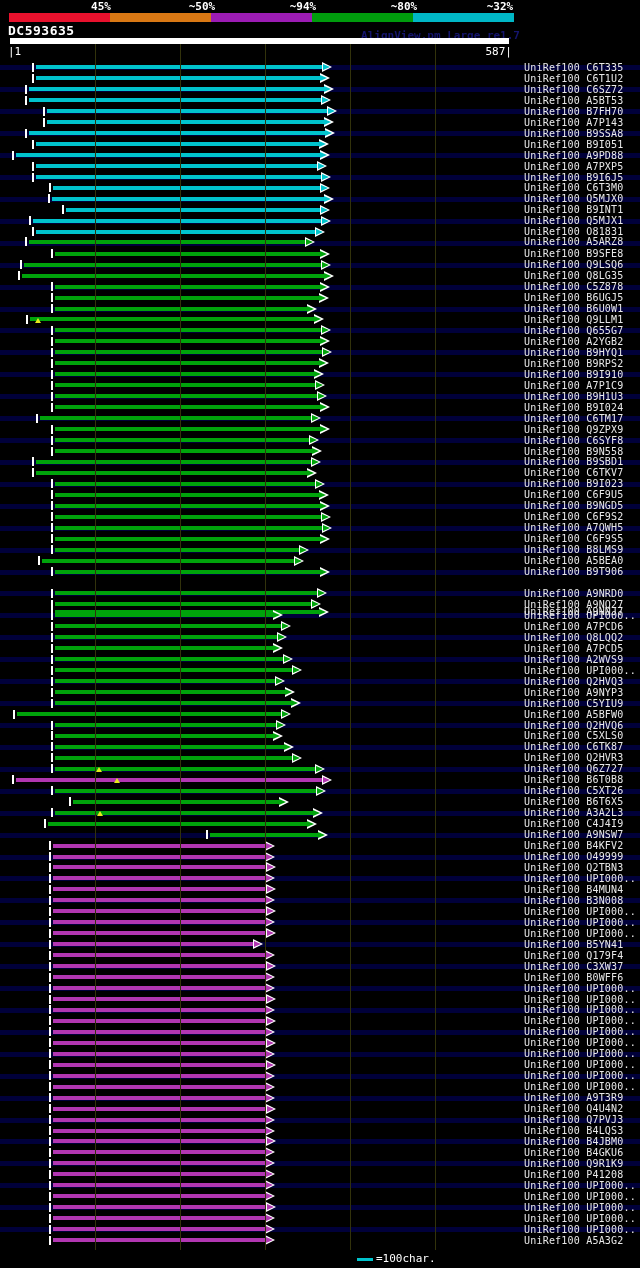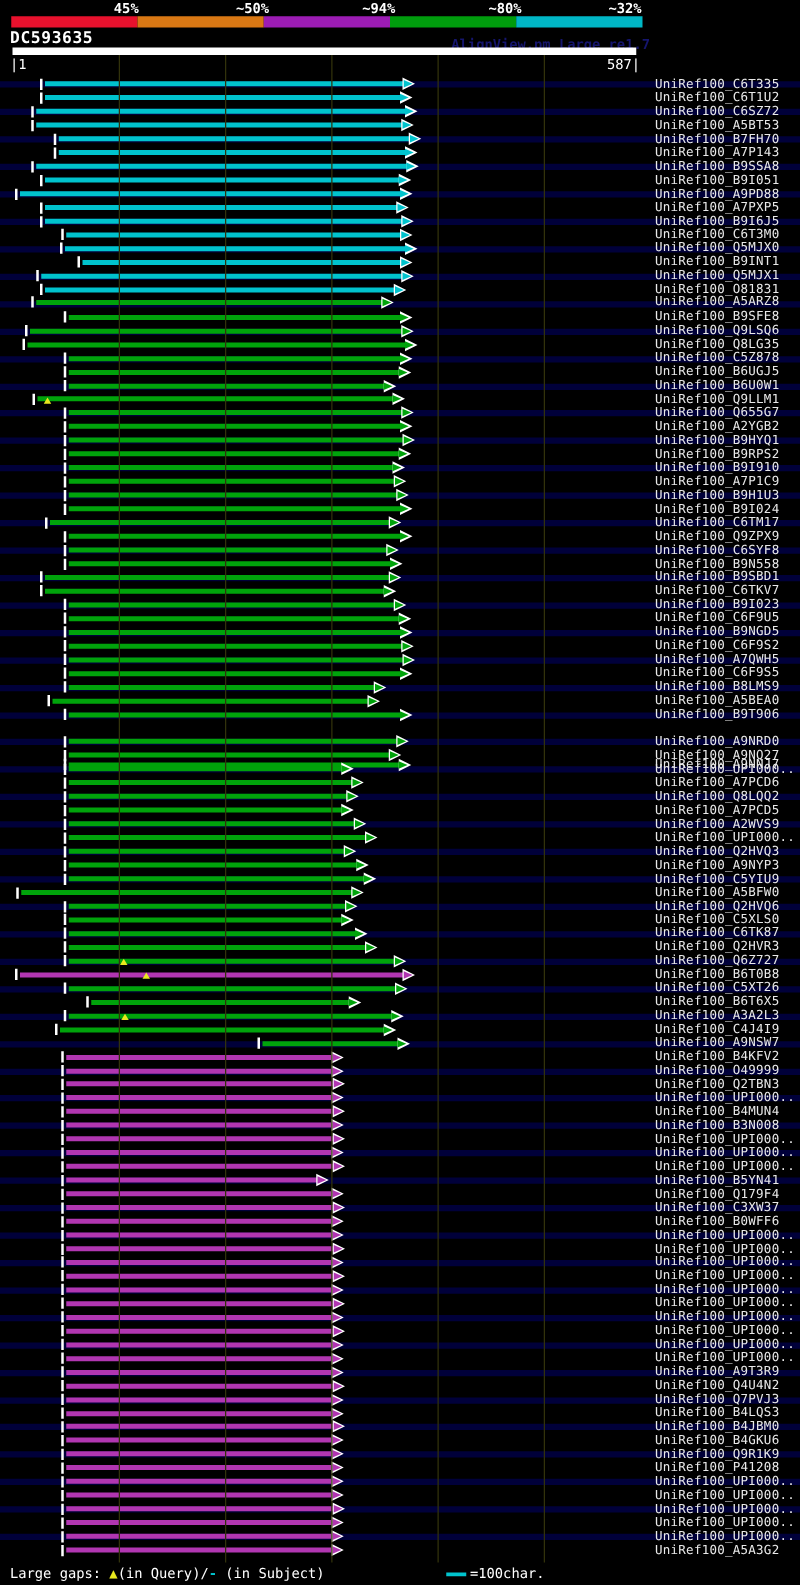--- a/index.html
+++ b/index.html
@@ -876,17 +876,16 @@
       </div>
       <div class="aln-row" style="top: 1234.62px;">
         <div class="start-tick" style="left: 49.35px; top: 1px;"></div>
         <div class="aln-bar" style="left: 53.35px; top: 3.5px; width: 213.85px; background: rgb(177, 54, 177);"></div>
         <div class="arrow-out" style="left: 265.2px; top: 0.5px; border-left: 10px solid rgb(255, 255, 255);"></div>
         <div class="arrow-in" style="left: 265.7px; top: 2.5px; border-left: 7px solid rgb(177, 54, 177);"></div>
         <div class="row-label">UniRef100_A5A3G2</div>
       </div>
     </div>
   <div id="legend">
-    <div class="lg-left"><span>Large gaps: </span><span class="q-sym">▲</span><span>(in Query)/</span><span class="s-sym">-</span><span> (in Subject)</span></div>
     <div id="scale-line"></div>
     <div id="scale-line-label">=100char.</div>
   </div>
 </div>
 
 </body></html>

